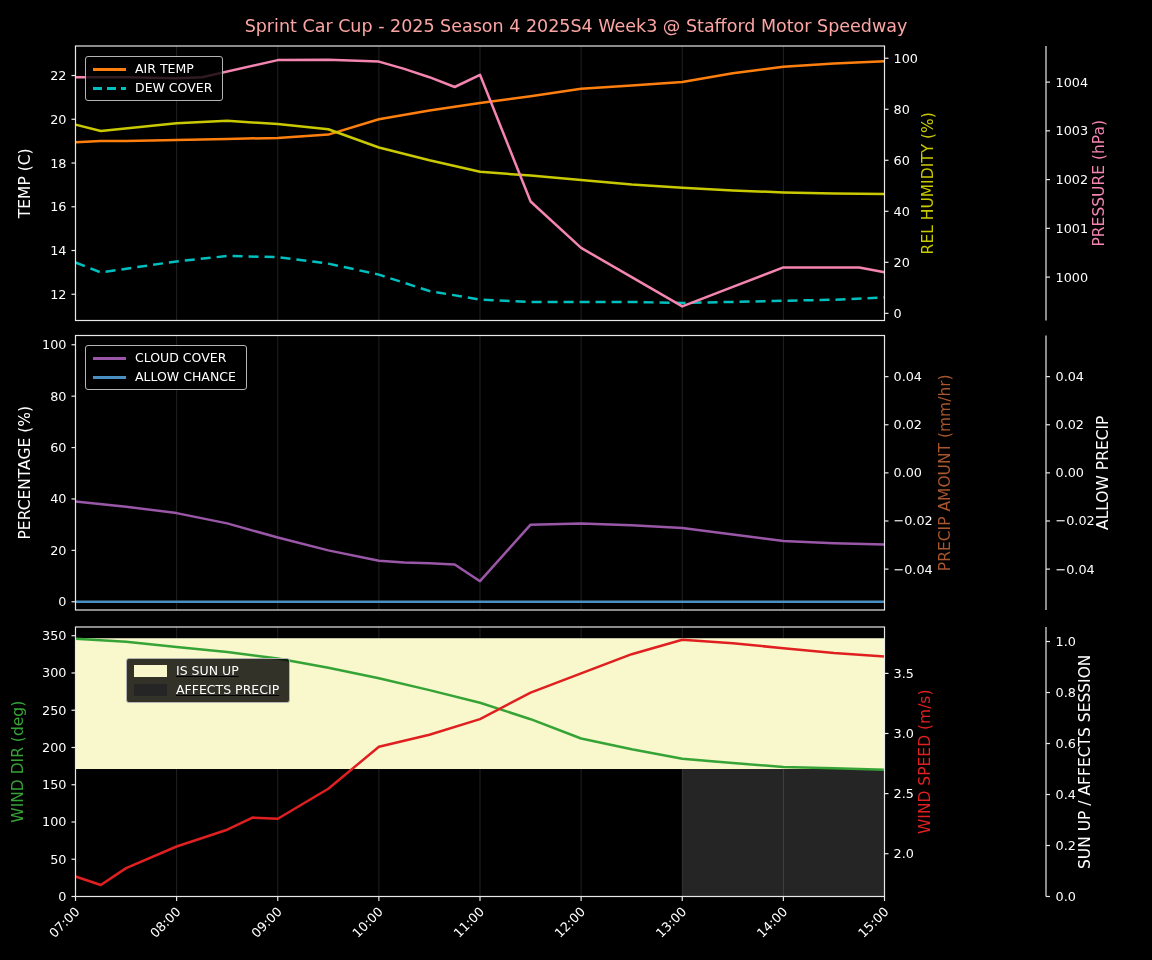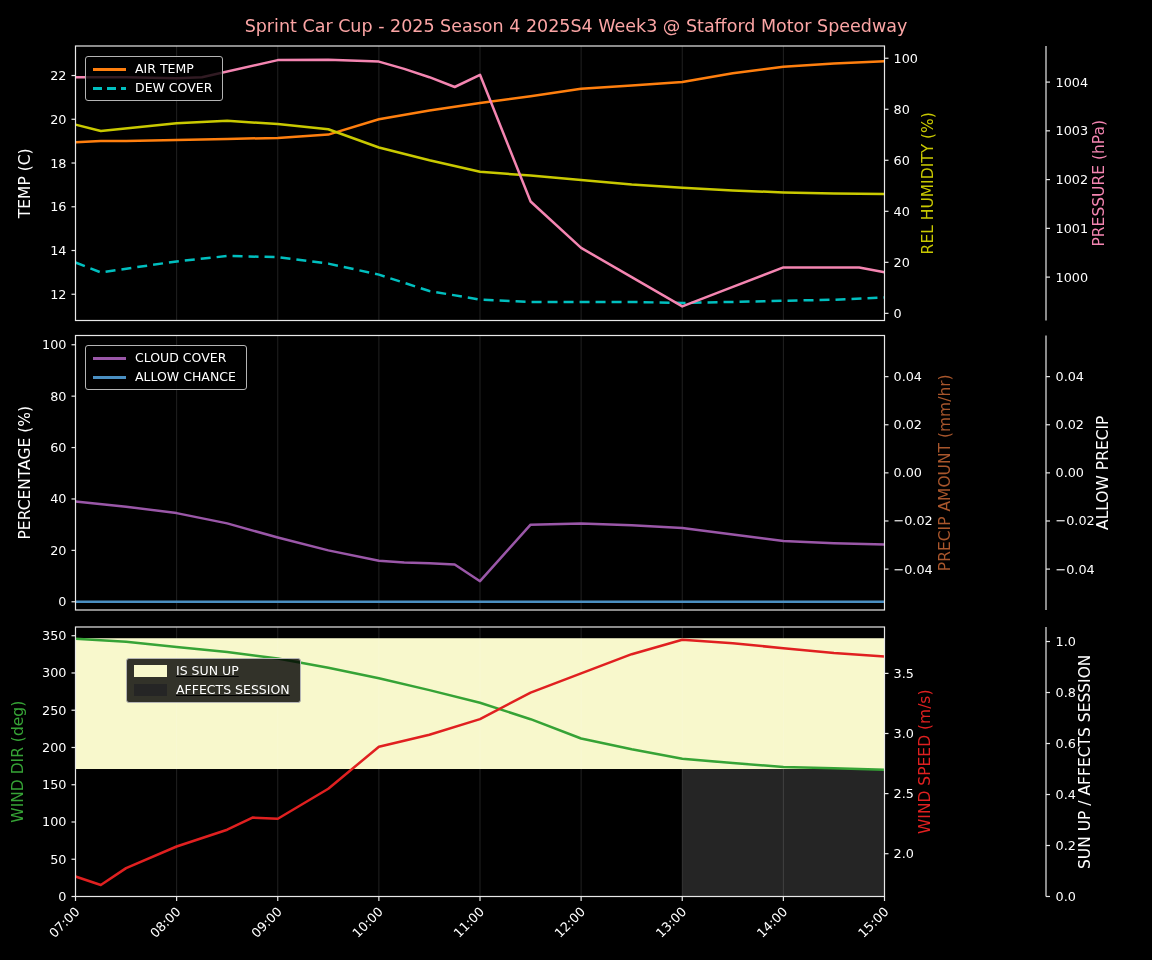--- a/index.html
+++ b/index.html
@@ -217,17 +217,17 @@
           <span class="legend-label">ALLOW CHANCE</span>
         </div>
       </div>
       <div class="legend" style="left: 88px; top: 658px; margin-left: 38px;">
         <div class="legend-item">
           <span class="sw-patch" style="background: rgb(248, 248, 204);"></span>
           <span class="legend-label">IS SUN UP</span>
         </div>
         <div class="legend-item">
           <span class="sw-patch" style="background: rgb(37, 37, 37);"></span>
-          <span class="legend-label">AFFECTS SESSION</span>
+          <span class="legend-label">AFFECTS PRECIP</span>
         </div>
       </div>
     </div>
 </div>
 
 </body></html>

